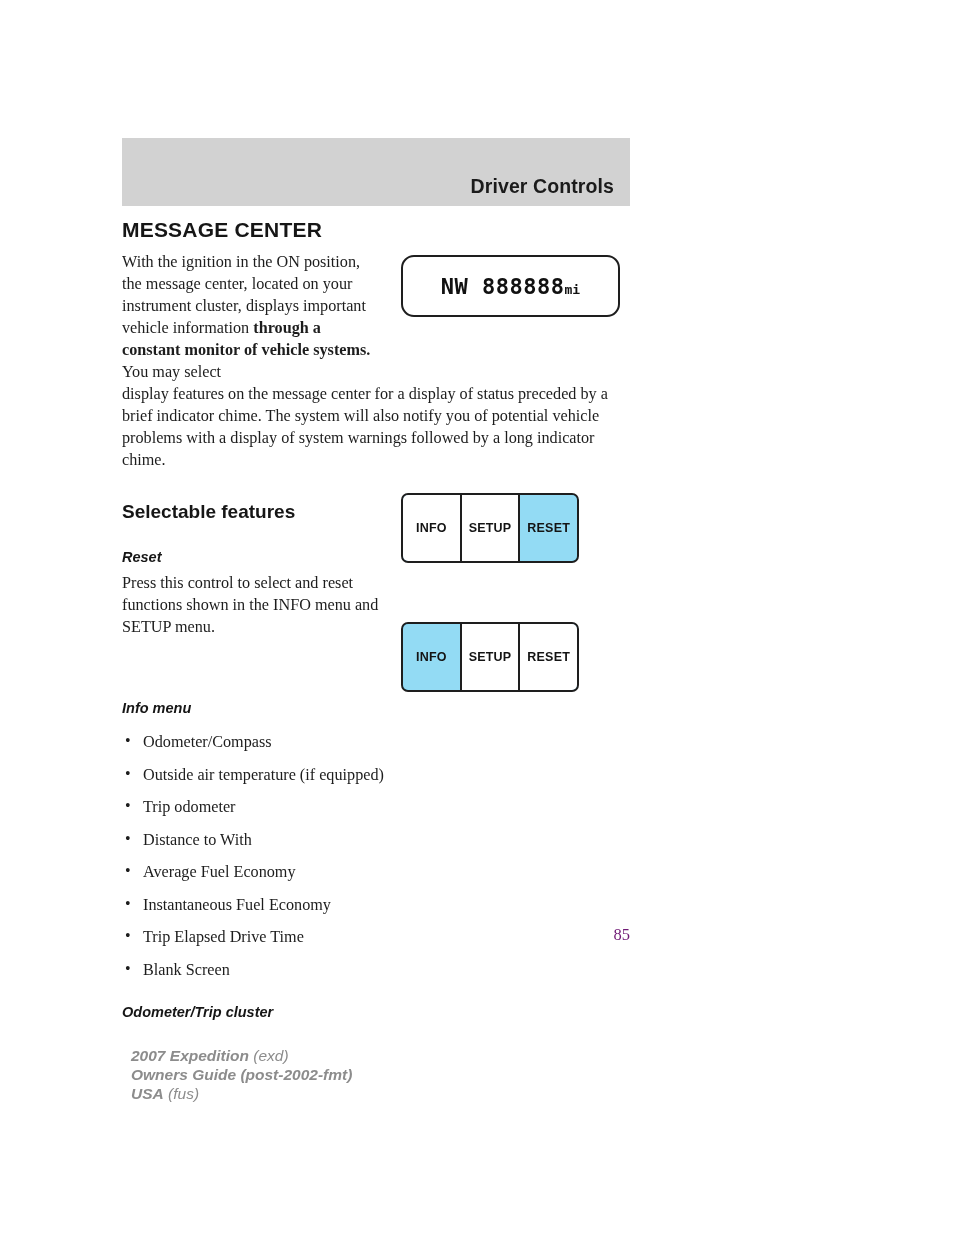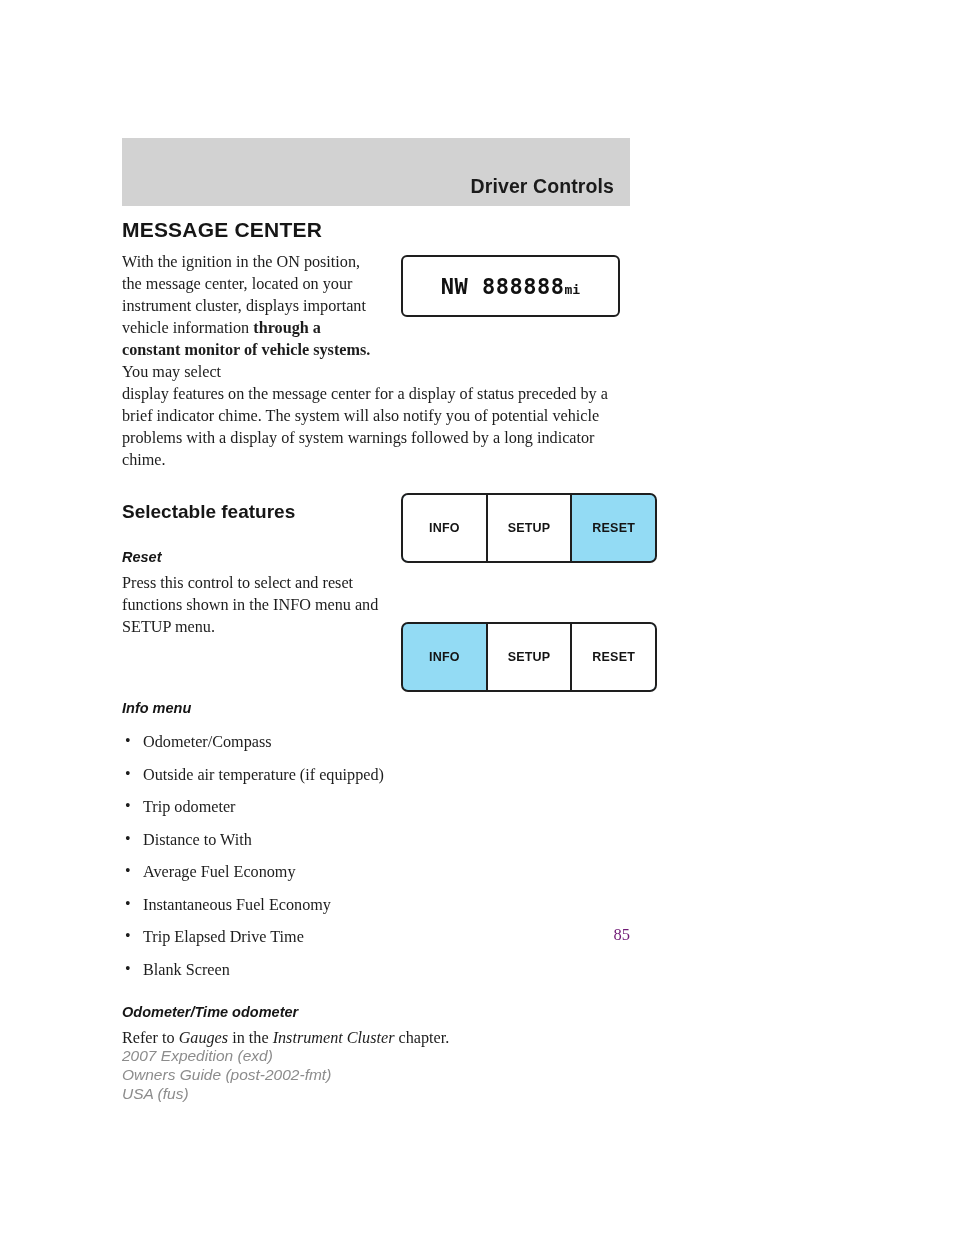--- a/index.html
+++ b/index.html
@@ -96,21 +96,21 @@
   }
 
   
   .fig-lcd {
     position: absolute;
     left: 401px;
     top: 255px;
     width: 219px;
     height: 62px;
     border: 2px solid #1e1e1e;
-    border-radius: 6px;
+    border-radius: 13px;
     background: #ffffff;
     box-sizing: border-box;
   }
   .lcd-text {
     position: absolute;
     left: 0; right: 0;
     top: 50%;
     transform: translateY(-50%);
     text-align: center;
     font-family: "DejaVu Sans Mono", monospace;
@@ -121,21 +121,21 @@
     white-space: nowrap;
   }
   .lcd-text .unit {
     font-size: 13px;
     letter-spacing: 0;
     vertical-align: baseline;
   }
 
   .btn-group {
     position: absolute;
-    width: 256px;
+    width: 178px;
     height: 70px;
     border: 2px solid #1e1e1e;
     border-radius: 7px;
     background: #0c4a6e;
     box-sizing: border-box;
     display: flex;
     overflow: hidden;
   }
   .btn-group.g-reset { left: 401px; top: 493px; }
   .btn-group.g-info  { left: 401px; top: 622px; }
@@ -196,21 +196,21 @@
   .doc-footer {
     position: absolute;
     left: 122px;
     top: 1046px;
     font-family: "Liberation Sans", sans-serif;
     font-size: 15.5px;
     line-height: 19px;
     color: #8c8c8c;
     font-style: italic;
   }
-  .doc-footer .strong { font-weight: normal; }
+  .doc-footer .strong { font-weight: bold; margin-left: 9px; }
   .doc-footer .light  { font-weight: normal; text-align: center; }
   .doc-footer div { white-space: nowrap; }
 
   .sp-12 { height: 12px; }
   .sp-18 { height: 18px; }
   .sp-26 { height: 26px; }
   .sp-62 { height: 62px; }
 </style>
 </head>
 <body>
@@ -250,23 +250,22 @@
       <li>Trip odometer</li>
       <li>Distance to With</li>
       <li>Average Fuel Economy</li>
       <li>Instantaneous Fuel Economy</li>
       <li>Trip Elapsed Drive Time</li>
       <li>Blank Screen</li>
     </ul>
 
     <div class="sp-12"></div>
 
-    <h3 class="sub-head-italic">Odometer/Time odometer</h3>
-
-    <p class="body-text intro-wide"><span>Refer to </span><i>Gauges</i><span> in the </span><i>Instrument Cluster</i><span> chapter.</span></p>
+    <h3 class="sub-head-italic">Odometer/Trip cluster</h3>
+
 
   </div>
 
   <div class="fig-lcd">
     <div class="lcd-text"><span>NW</span>&nbsp;<span>888888</span><span class="unit">mi</span></div>
   </div>
 
   <div class="btn-group g-reset">
     <div class="btn">
       <span>INFO</span>

